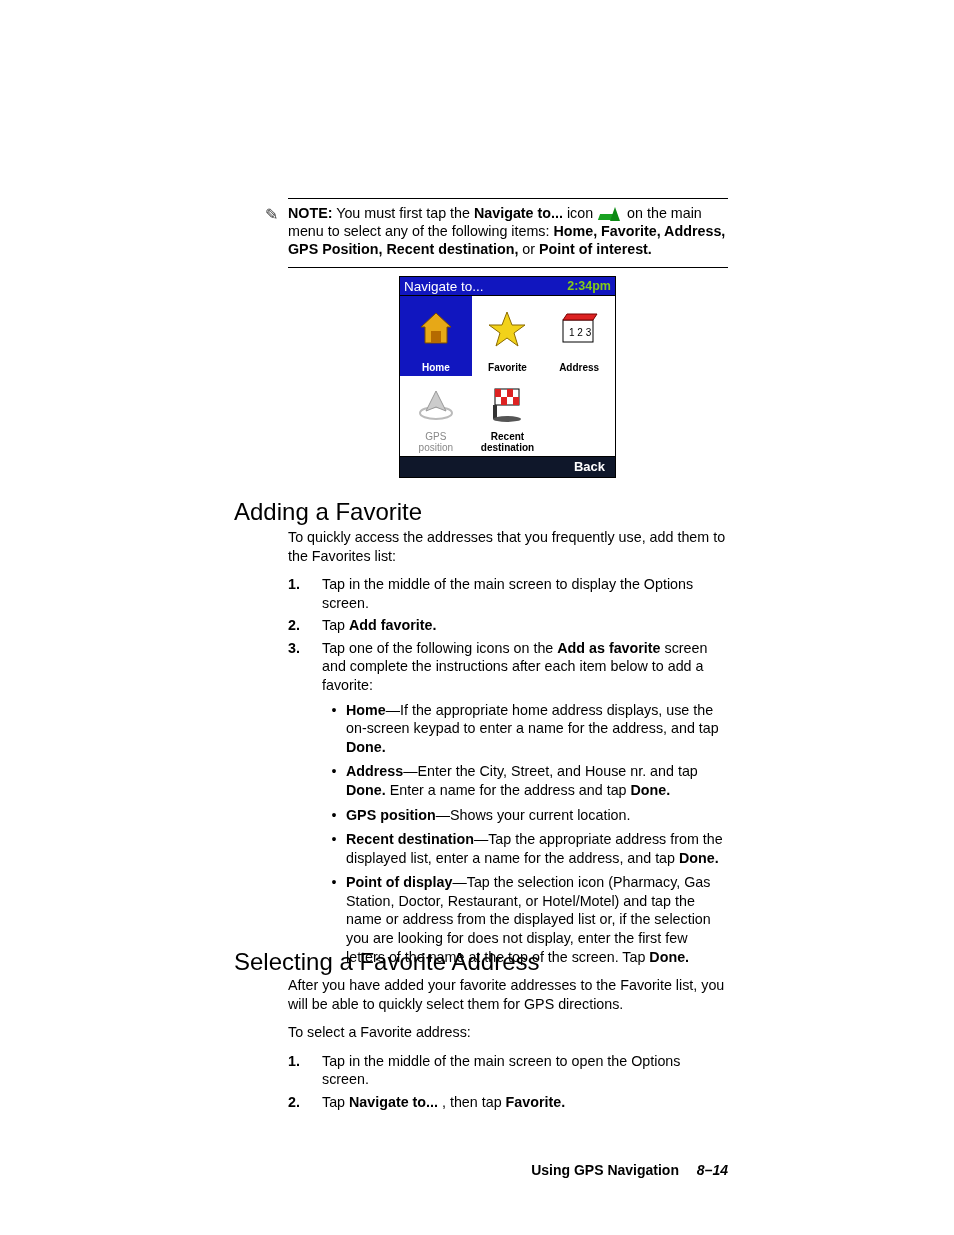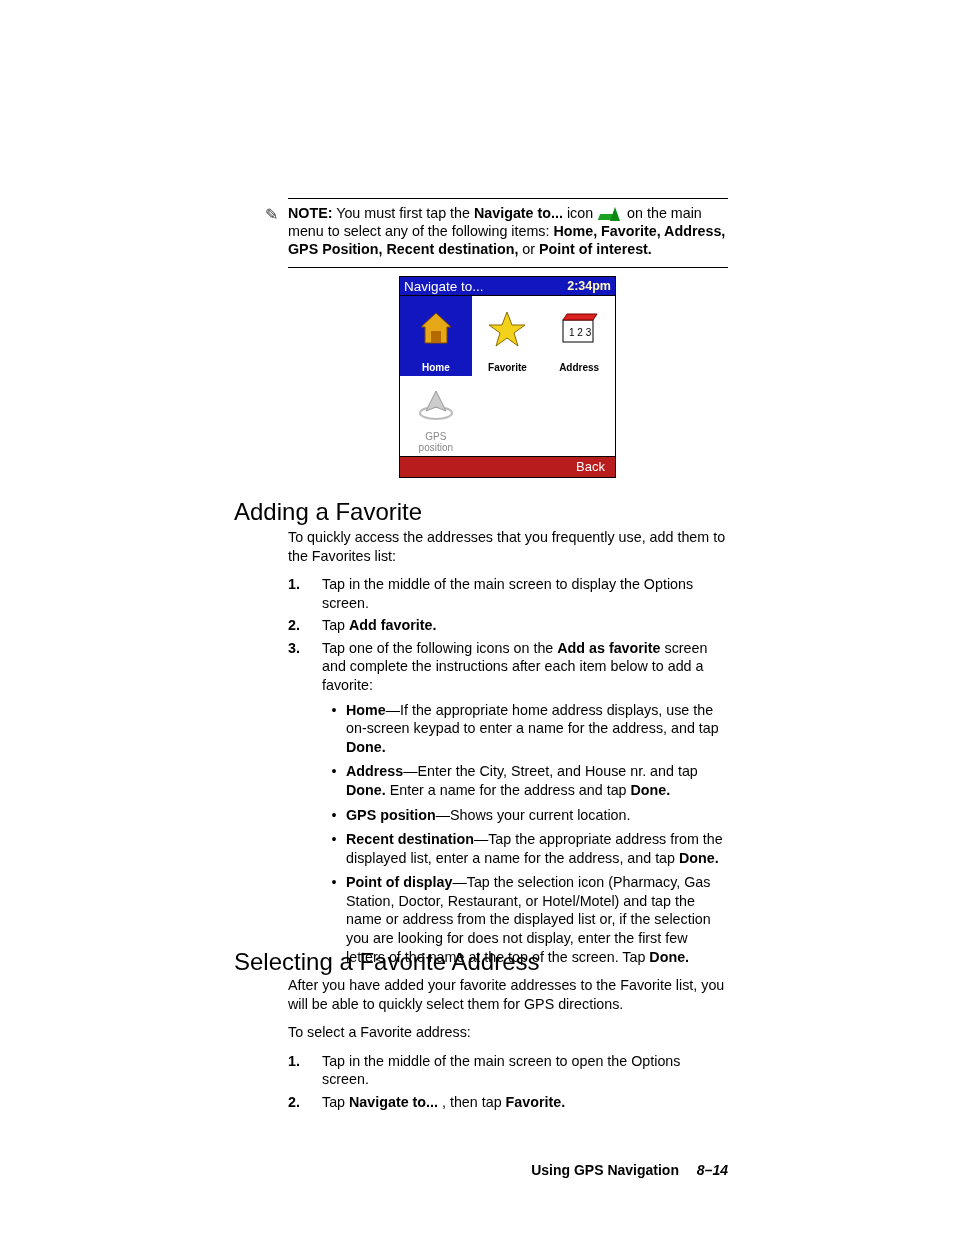--- a/index.html
+++ b/index.html
@@ -49,21 +49,21 @@
     display: flex;
     justify-content: space-between;
     align-items: center;
     background: #1116bf;
     color: #fff;
     font-size: 13.5px;
     height: 18px;
     padding: 0 4px;
     border-bottom: 1px solid #000;
   }
-  .device-time { color: #fef9c3; font-weight: bold; font-size: 12.5px; }
+  .device-time { color: #84cc16; font-weight: bold; font-size: 12.5px; }
   .device-grid {
     display: grid;
     grid-template-columns: 1fr 1fr 1fr;
     grid-template-rows: 80px 80px;
   }
   .cell {
     display: flex;
     flex-direction: column;
     align-items: center;
     justify-content: flex-end;
@@ -71,25 +71,25 @@
     font-size: 10px;
     text-align: center;
     line-height: 1.05;
     position: relative;
   }
   .cell .ic { flex: 1; display:flex; align-items:center; justify-content:center; }
   .cell-home { background: #1116bf; color:#fff; font-weight:bold; }
   .cell-fav .lbl, .cell-addr .lbl, .cell-recent .lbl, .cell-poi .lbl { font-weight:bold; }
   .cell-gps { color:#888; }
   .device-footer {
-    background: #b91c1c;
+    background: #0f172a;
     color: #fff;
     text-align: right;
     font-size: 13px;
-    font-weight: normal;
+    font-weight: bold;
     padding: 2px 10px 3px;
     border-top:1px solid #000;
   }
 
   h2.section {
     position: absolute;
     font-weight: normal;
     font-size: 24px;
     margin: 0;
     color: #000;
@@ -203,20 +203,35 @@
       <div class="cell cell-gps">
         <div class="ic">
           <svg width="40" height="34">
               <ellipse cx="20" cy="26" rx="16" ry="6" fill="none" stroke="#bbb" stroke-width="2"></ellipse>
               <path d="M20 4 L30 24 L20 20 L10 24 Z" fill="#ccc" stroke="#999"></path>
             </svg>
         </div>
         <span>GPS</span>
         <span>position</span>
       </div>
+      <div class="cell cell-recent">
+        <div class="ic">
+          <svg width="40" height="38">
+            <rect x="8" y="4" width="24" height="16" fill="#fff" stroke="#000"></rect>
+            <rect x="8" y="4" width="6" height="8" fill="#d22"></rect>
+              <rect x="20" y="4" width="6" height="8" fill="#d22"></rect>
+            <rect x="14" y="12" width="6" height="8" fill="#d22"></rect>
+              <rect x="26" y="12" width="6" height="8" fill="#d22"></rect>
+            <rect x="6" y="20" width="4" height="14" fill="#333"></rect>
+            <ellipse cx="20" cy="34" rx="14" ry="3" fill="#555"></ellipse>
+          </svg>
+        </div>
+        <span class="lbl">Recent</span>
+        <span class="lbl">destination</span>
+      </div>
     </div>
     <div class="device-footer">
       <span>Back</span>
     </div>
   </div>
 
   <h2 class="section" id="h-add">Adding a Favorite</h2>
 
   <div class="body-block" style="top:528px;">
     <div>To quickly access the addresses that you frequently use, add them to the Favorites list:</div>

